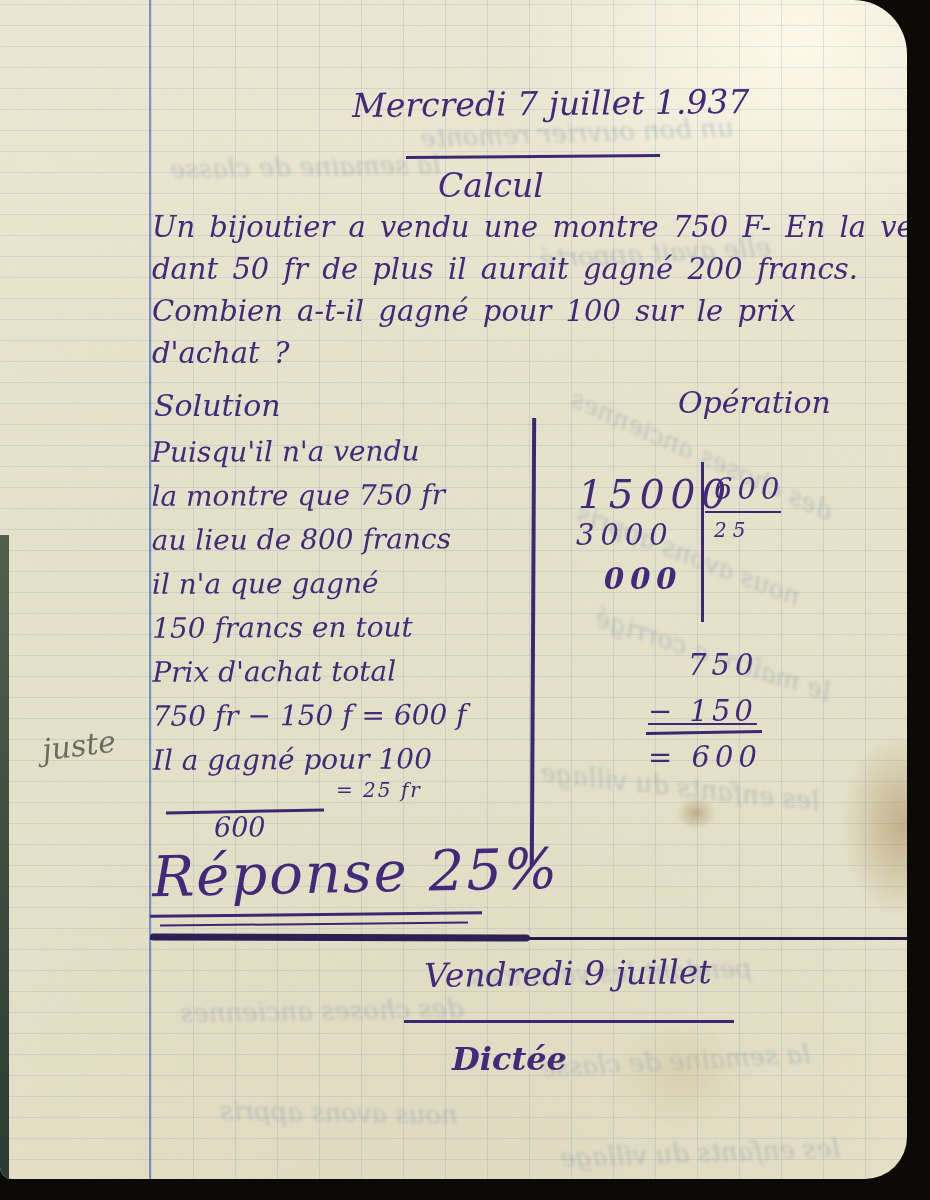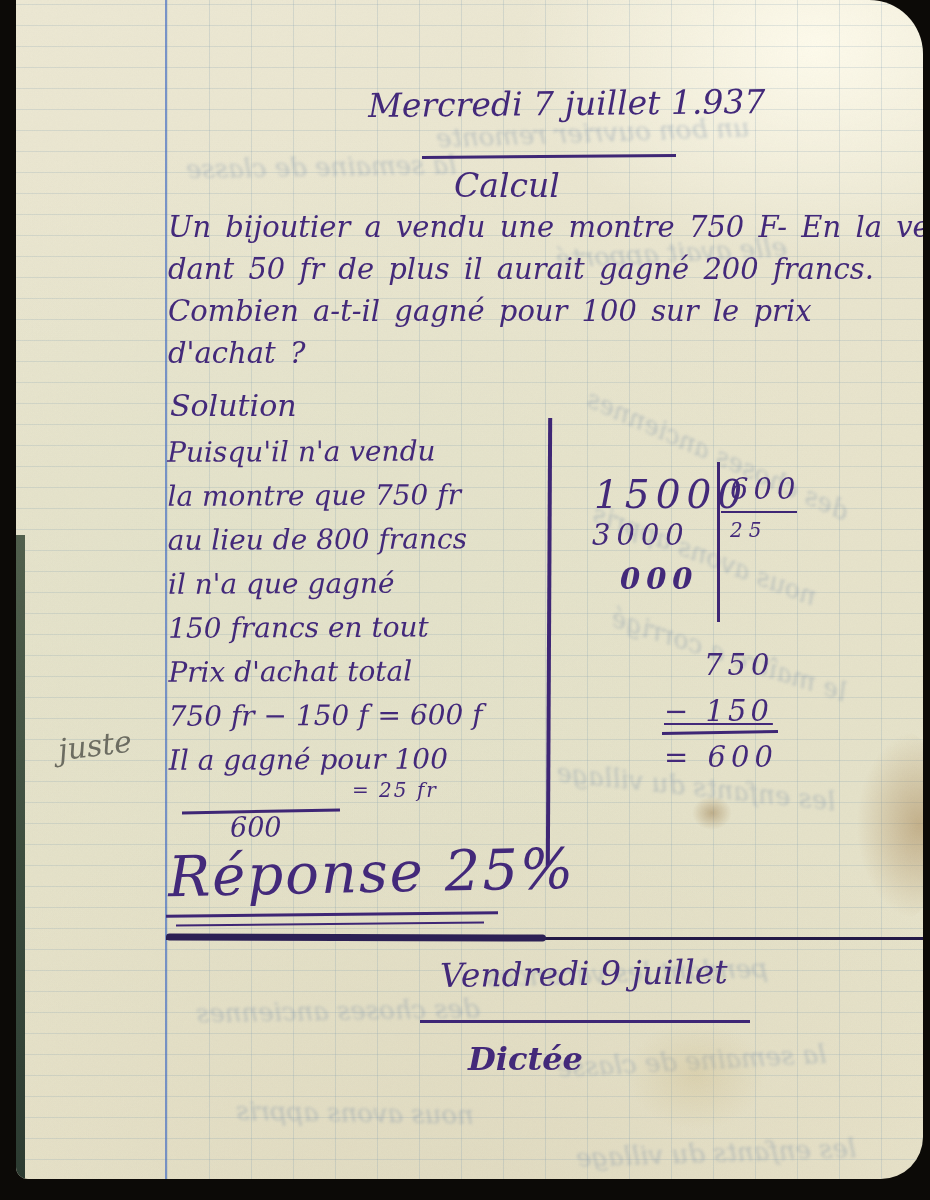--- a/index.html
+++ b/index.html
@@ -10,21 +10,20 @@
   }
   .paper{
     position:absolute;left:0;top:0;width:907px;height:1179px;
     background:
       radial-gradient(ellipse 420px 300px at 88% 4%, rgba(255,252,238,.95), rgba(255,252,238,0) 70%),
       radial-gradient(ellipse 700px 500px at 30% 45%, rgba(214,222,198,.25), rgba(214,222,198,0) 80%),
       radial-gradient(ellipse 900px 700px at 50% 110%, rgba(205,198,170,.35), rgba(205,198,170,0) 75%),
       linear-gradient(176deg,#ece8d4 0%, #e8e4cd 40%, #e5e2ca 70%, #e9e4cc 100%);
     border-radius:0 54px 42px 12px;
     overflow:hidden;
-    margin-left:16px;
   }
   .hlines{position:absolute;left:0;top:4px;right:0;bottom:0;
     background:repeating-linear-gradient(to bottom, rgba(120,152,174,.20) 0 1px, rgba(120,152,174,0) 1px 21px);}
   .vlines{position:absolute;left:151px;top:0;right:0;bottom:0;
     background:repeating-linear-gradient(to right, rgba(120,152,174,.22) 0 1px, rgba(120,152,174,0) 1px 42px);}
   .marginline{position:absolute;left:149px;top:0;width:2px;height:100%;background:rgba(72,112,196,.70);}
   .binding{position:absolute;left:0;top:535px;width:9px;height:644px;
     background:linear-gradient(to bottom,#51604d,#394a3c 60%,#2c3b31);}
   .ink{color:#43297b;font-style:italic;}
   .hw{position:absolute;white-space:nowrap;}
@@ -66,20 +65,21 @@
   <div class="hw ink" style="left:438px;top:166px;font-size:33px;">Calcul</div>
 
   <div class="hw ink" style="left:152px;top:206px;font-size:29px;line-height:42px;word-spacing:5px;white-space:nowrap;">
     <div>Un bijoutier a vendu une montre 750 F- En la ven-</div>
     <div>dant 50 fr de plus il aurait gagné 200 francs.</div>
     <div>Combien a-t-il gagné pour 100 sur le prix</div>
     <div>d'achat ?</div>
   </div>
 
   <div class="hw ink" style="left:154px;top:388px;font-size:30px;">Solution</div>
+  <div class="hw ink" style="left:678px;top:385px;font-size:30px;">Opération</div>
 
   <div class="rule" style="left:531px;top:418px;width:4px;height:448px;transform:rotate(0.3deg);"></div>
 
   <div class="hw ink" style="left:152px;top:430px;font-size:28px;line-height:44px;transform:rotate(-0.3deg);">
     <div>Puisqu'il n'a vendu</div>
     <div>la montre que 750 fr</div>
     <div>au lieu de 800 francs</div>
     <div>il n'a que gagné</div>
     <div>150 francs en tout</div>
     <div>Prix d'achat total</div>

